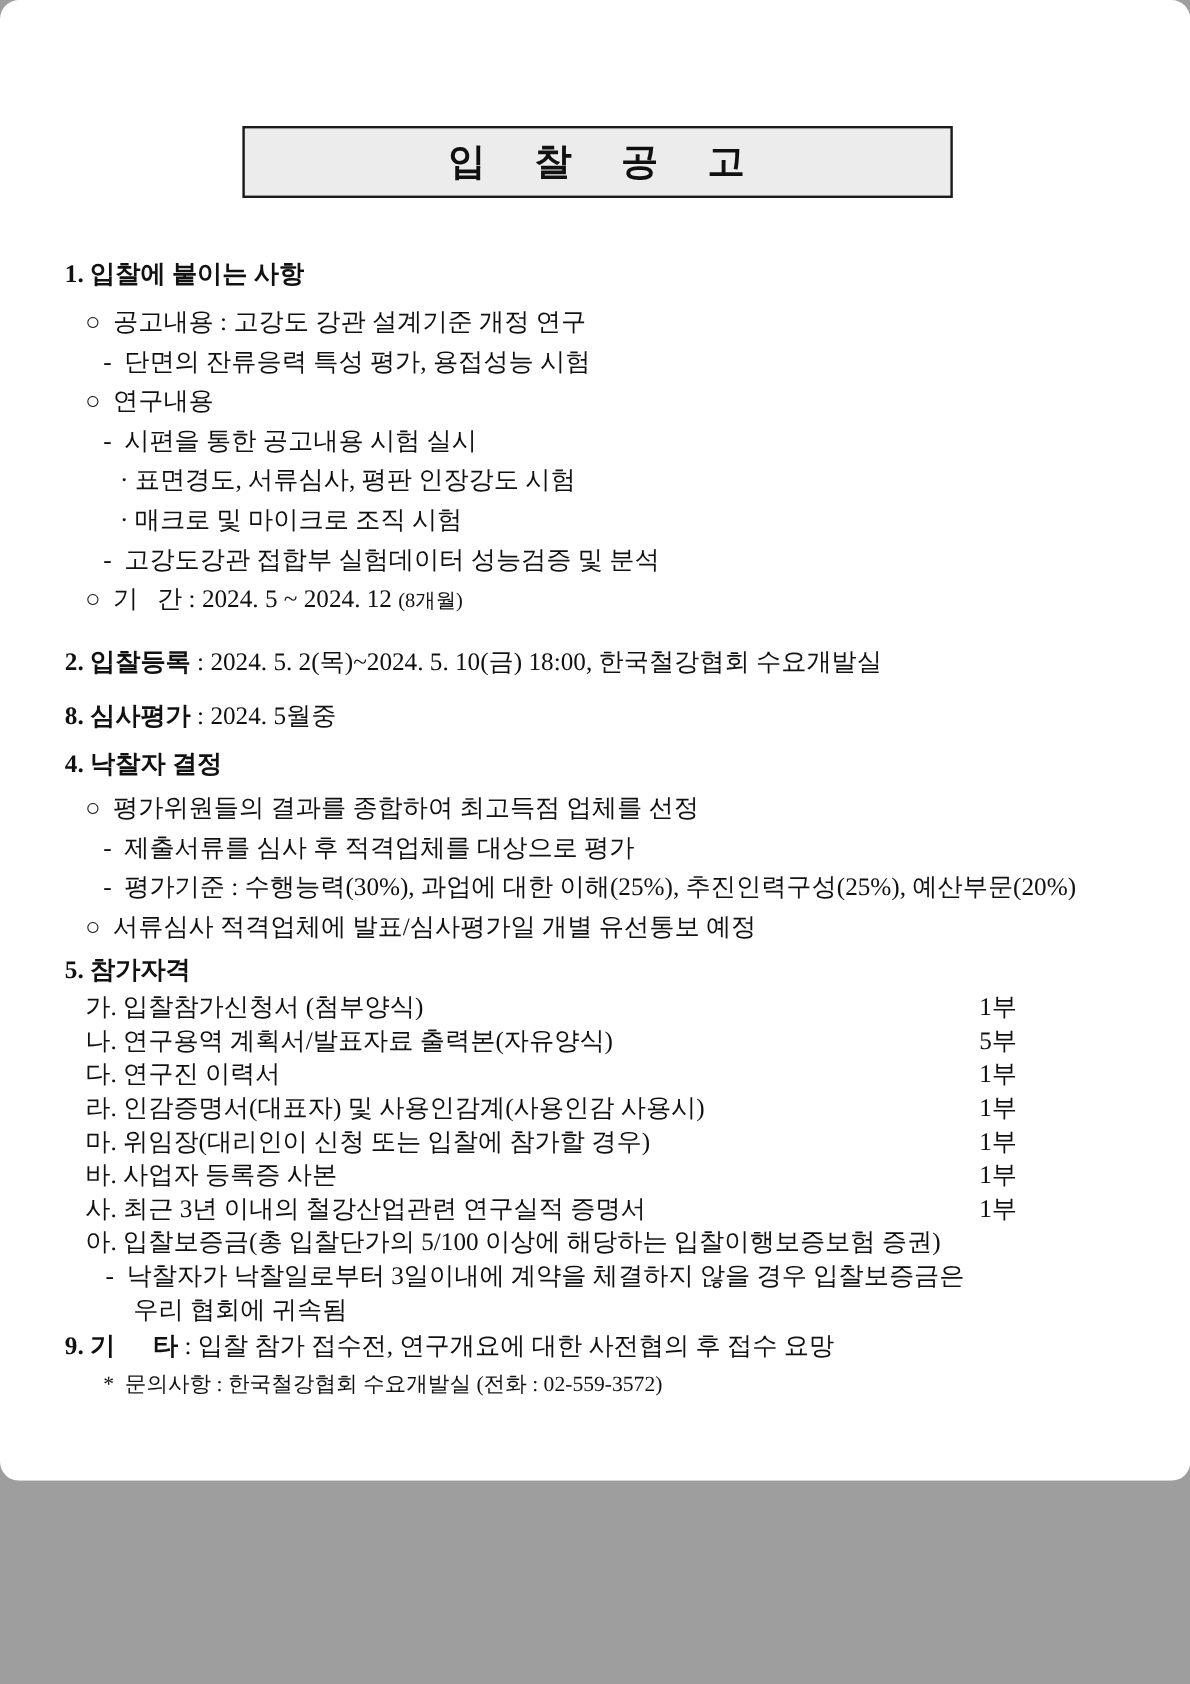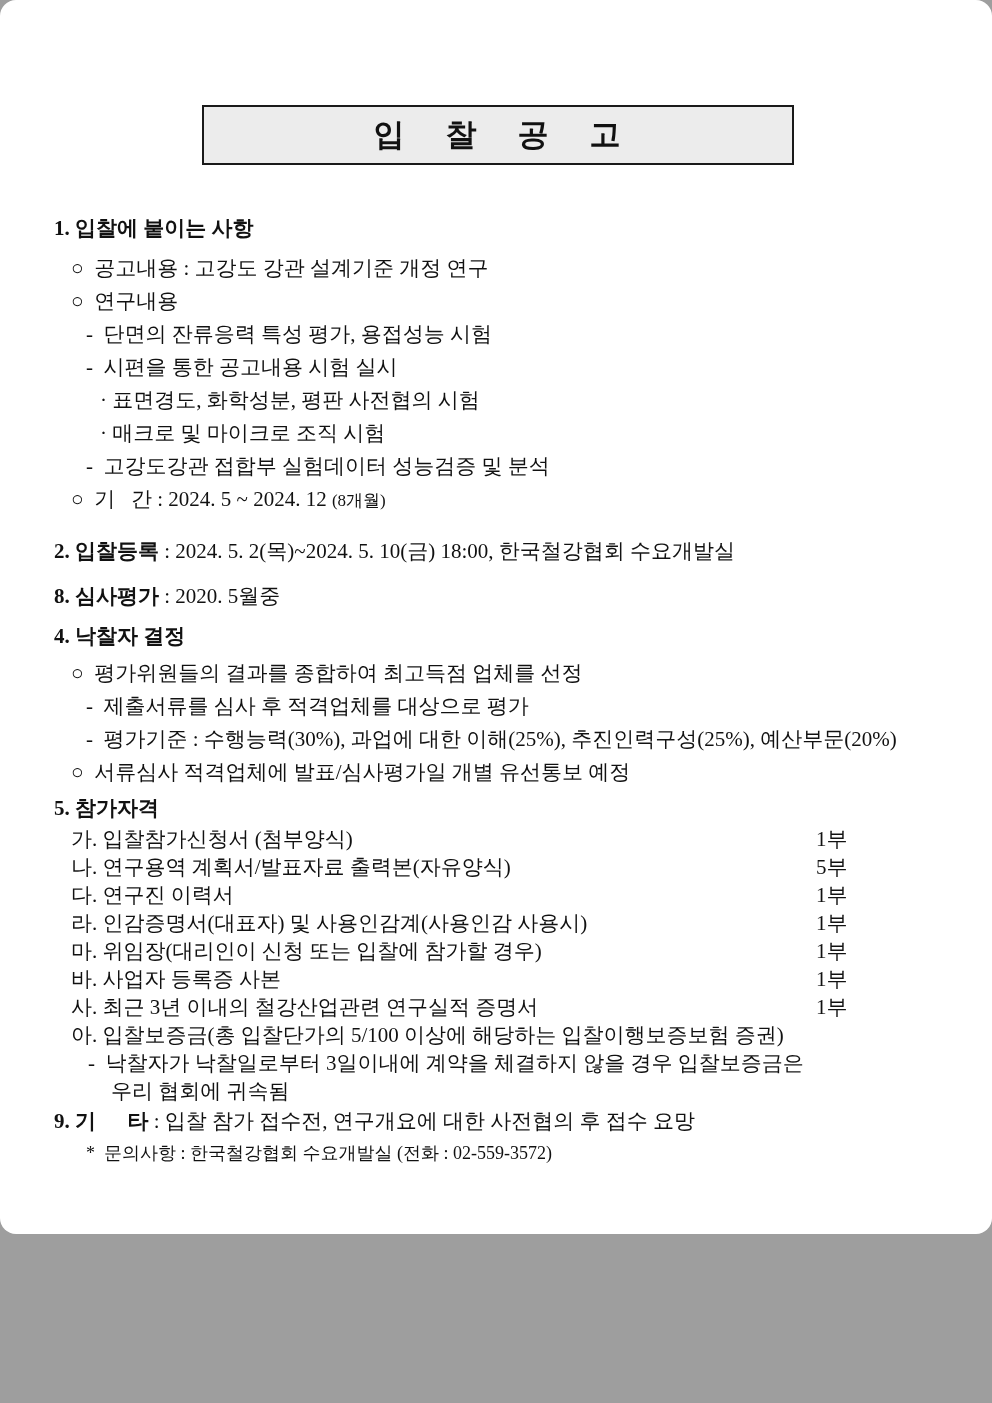--- a/index.html
+++ b/index.html
@@ -87,31 +87,31 @@
 <div class="page">
 
   <div class="title-box">
     <span class="title-text">입    찰    공    고</span>
   </div>
 
   <div class="content">
 
     <div class="line h">1. 입찰에 붙이는 사항</div>
     <div class="line ind-1 mt-item">○  공고내용 : 고강도 강관 설계기준 개정 연구</div>
+    <div class="line ind-2">-  단면의 잔류응력 특성 평가, 용접성능 시험</div>
     <div class="line ind-1">○  연구내용</div>
-    <div class="line ind-2">-  단면의 잔류응력 특성 평가, 용접성능 시험</div>
     <div class="line ind-2">-  시편을 통한 공고내용 시험 실시</div>
-    <div class="line ind-3">· 표면경도, 화학성분, 평판 사전협의 시험</div>
+    <div class="line ind-3">· 표면경도, 서류심사, 평판 인장강도 시험</div>
     <div class="line ind-3">· 매크로 및 마이크로 조직 시험</div>
     <div class="line ind-2">-  고강도강관 접합부 실험데이터 성능검증 및 분석</div>
     <div class="line ind-1"><span>○  기   간 : 2024. 5 ~ 2024. 12 </span><span class="small">(8개월)</span></div>
 
     <div class="line h mt-sec2"><span>2. 입찰등록</span><span class="rest"> : 2024. 5. 2(목)~2024. 5. 10(금) 18:00, 한국철강협회 수요개발실</span></div>
 
-    <div class="line h mt-sec3"><span>8. 심사평가</span><span class="rest"> : 2020. 5월중</span></div>
+    <div class="line h mt-sec3"><span>8. 심사평가</span><span class="rest"> : 2024. 5월중</span></div>
 
     <div class="line h mt-sec4">4. 낙찰자 결정</div>
     <div class="line ind-1 mt-s4it">○  평가위원들의 결과를 종합하여 최고득점 업체를 선정</div>
     <div class="line ind-2">-  제출서류를 심사 후 적격업체를 대상으로 평가</div>
     <div class="line ind-2">-  평가기준 : 수행능력(30%), 과업에 대한 이해(25%), 추진인력구성(25%), 예산부문(20%)</div>
     <div class="line ind-1">○  서류심사 적격업체에 발표/심사평가일 개별 유선통보 예정</div>
 
     <div class="line h mt-sec5">5. 참가자격</div>
     <div class="row ind-1"><span>가. 입찰참가신청서 (첨부양식)</span><span class="count">1부</span></div>
     <div class="row ind-1"><span>나. 연구용역 계획서/발표자료 출력본(자유양식)</span><span class="count">5부</span></div>

